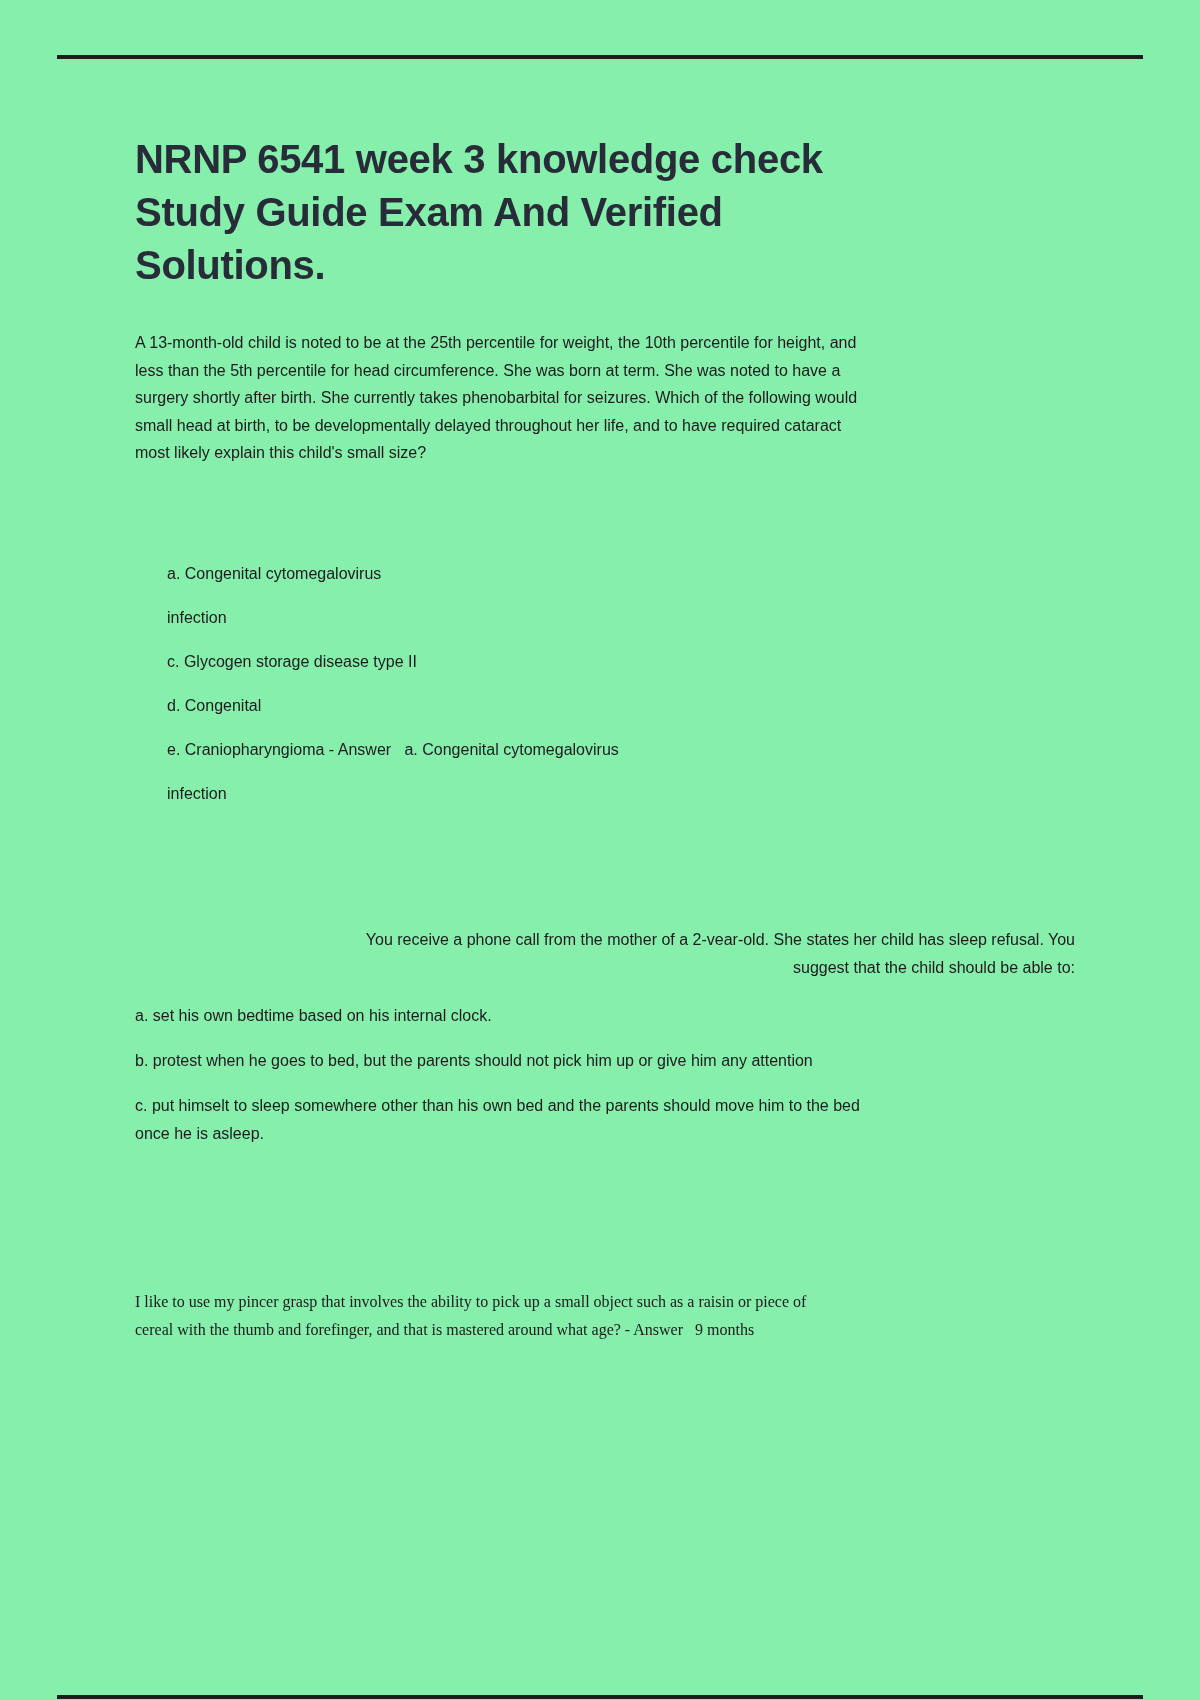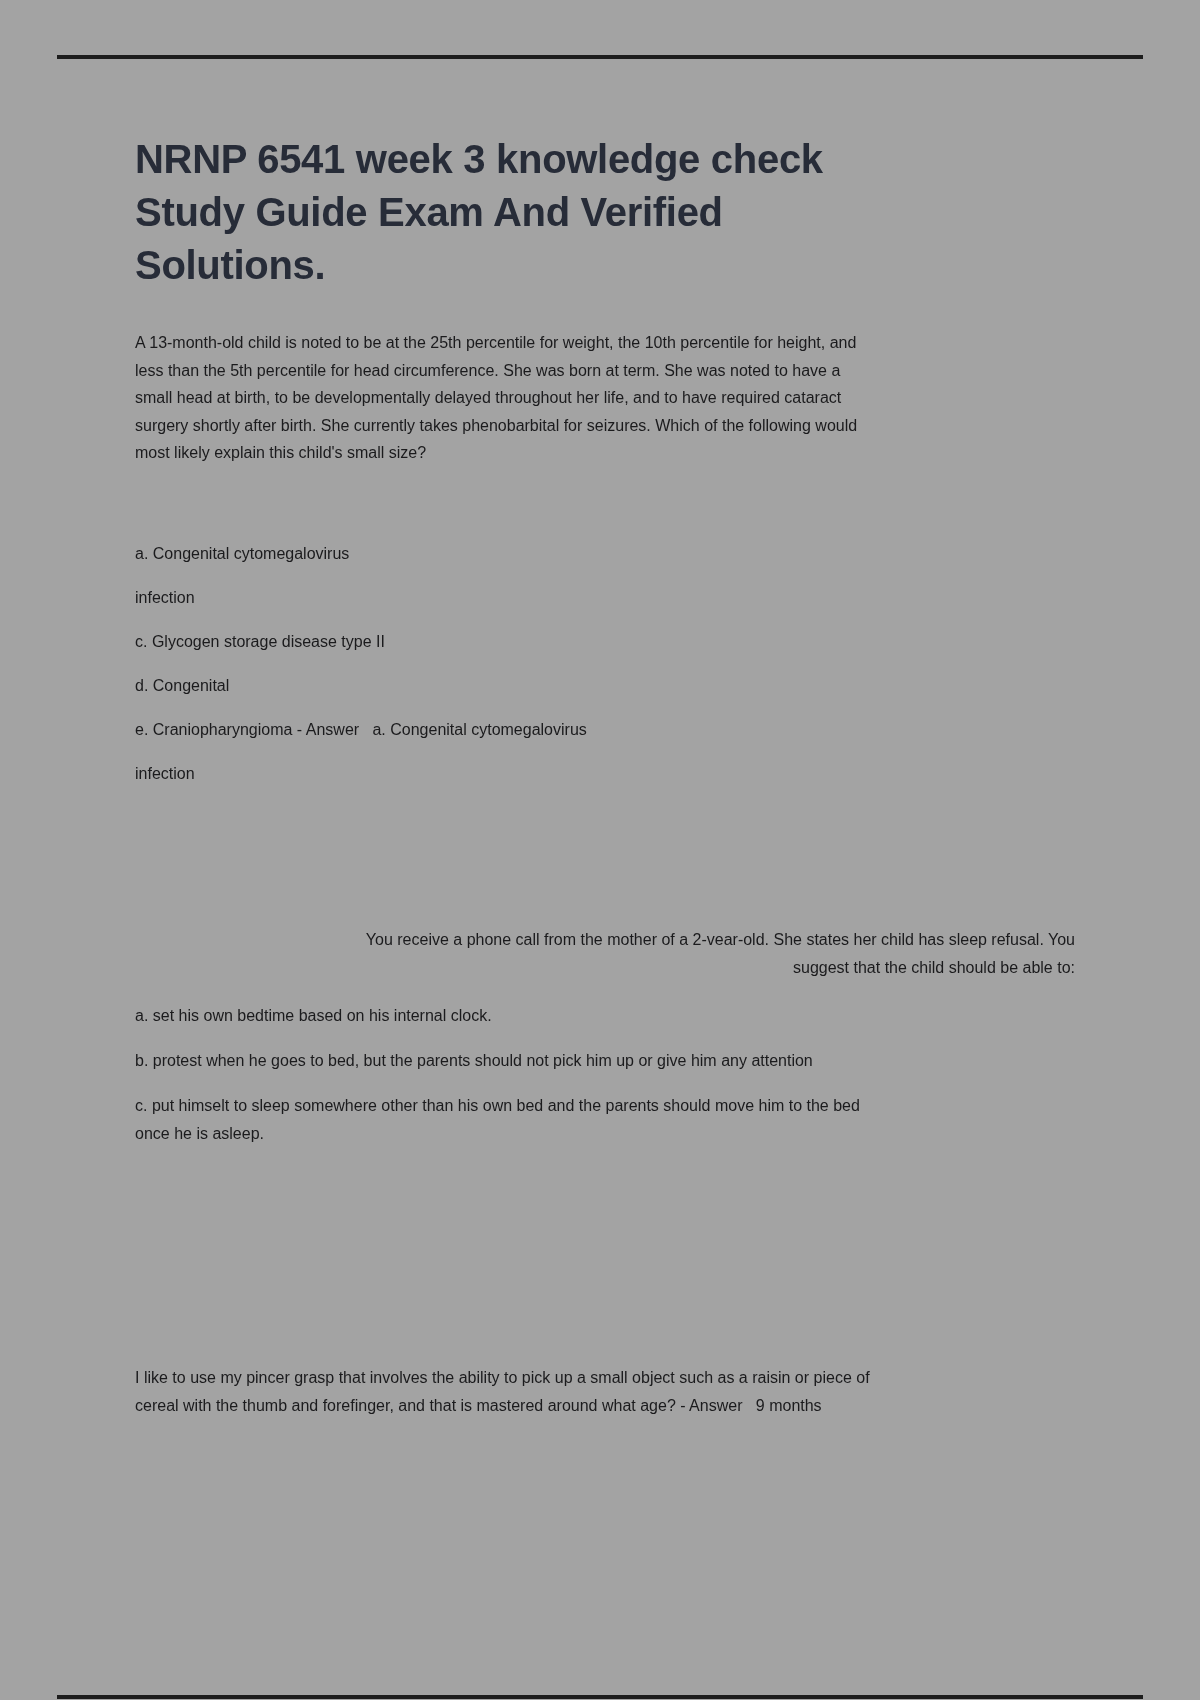--- a/index.html
+++ b/index.html
@@ -1,20 +1,20 @@
 <!DOCTYPE html>
 <html><head>
 <meta charset="utf-8">
 <style>
   html, body { margin: 0; padding: 0; background: #ffffff; }
   .page {
     position: relative;
     width: 1200px;
     height: 1700px;
-    background: #a3a3a3;
+    background: #86efac;
     font-family: "Liberation Sans", sans-serif;
     overflow: hidden;
   }
   .rule {
     position: absolute;
     left: 57px;
     width: 1086px;
     height: 4px;
     background: #1d1d1d;
   }
@@ -33,24 +33,24 @@
   }
   .textblock {
     position: absolute;
     left: 135px;
     width: 940px;
     font-size: 16px;
     color: #1b1b1d;
   }
   .textblock .line { line-height: 27.5px; white-space: pre-wrap; }
   #q1       { top: 329px; }
-  #q1opts   { top: 540px; }
+  #q1opts   { top: 560px; margin-left: 32px; }
   #q2       { top: 926px; text-align: right; }
   #q2opts   { top: 1002px; }
-  #q3       { top: 1364px; }
+  #q3       { top: 1288px; font-family: Liberation Serif, serif; }
   #q1opts .line, #q2opts .line { line-height: 28px; }
   #q1opts .para { margin-bottom: 16px; }
   #q2opts .para { margin-bottom: 17px; }
   #q2 .line, #q3 .line { line-height: 28px; }
 </style>
 </head>
 <body>
 
 <div class="page">
 
@@ -58,22 +58,22 @@
 
   <div class="page-title">
       <div class="line">NRNP 6541 week 3 knowledge check</div>
       <div class="line">Study Guide Exam And Verified</div>
       <div class="line">Solutions.</div>
     </div>
 
   <div class="textblock" id="q1">
       <div class="line">A 13-month-old child is noted to be at the 25th percentile for weight, the 10th percentile for height, and</div>
       <div class="line">less than the 5th percentile for head circumference. She was born at term. She was noted to have a</div>
+      <div class="line">surgery shortly after birth. She currently takes phenobarbital for seizures. Which of the following would</div>
       <div class="line">small head at birth, to be developmentally delayed throughout her life, and to have required cataract</div>
-      <div class="line">surgery shortly after birth. She currently takes phenobarbital for seizures. Which of the following would</div>
       <div class="line">most likely explain this child's small size?</div>
     </div>
 
   <div class="textblock" id="q1opts">
       <div class="para">
         <div class="line">a. Congenital cytomegalovirus</div>
       </div>
       <div class="para">
         <div class="line">infection</div>
       </div>

